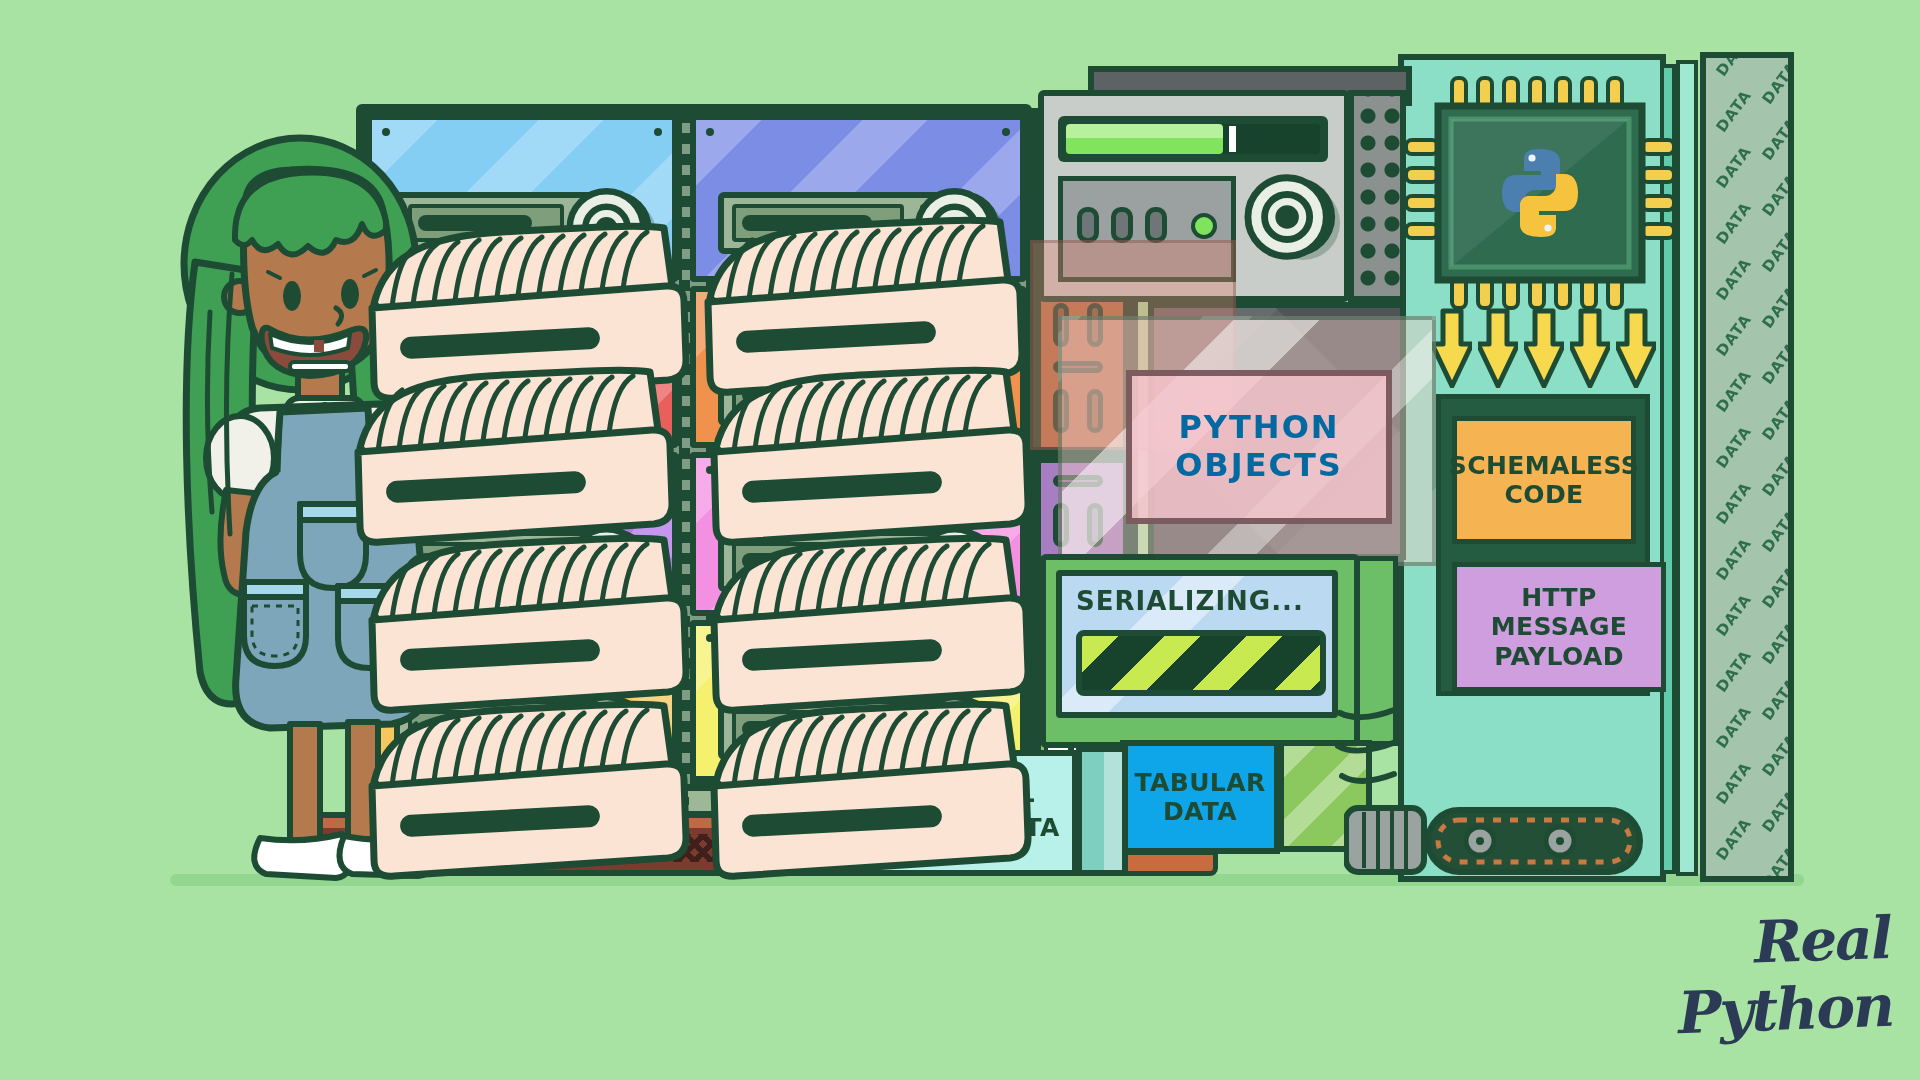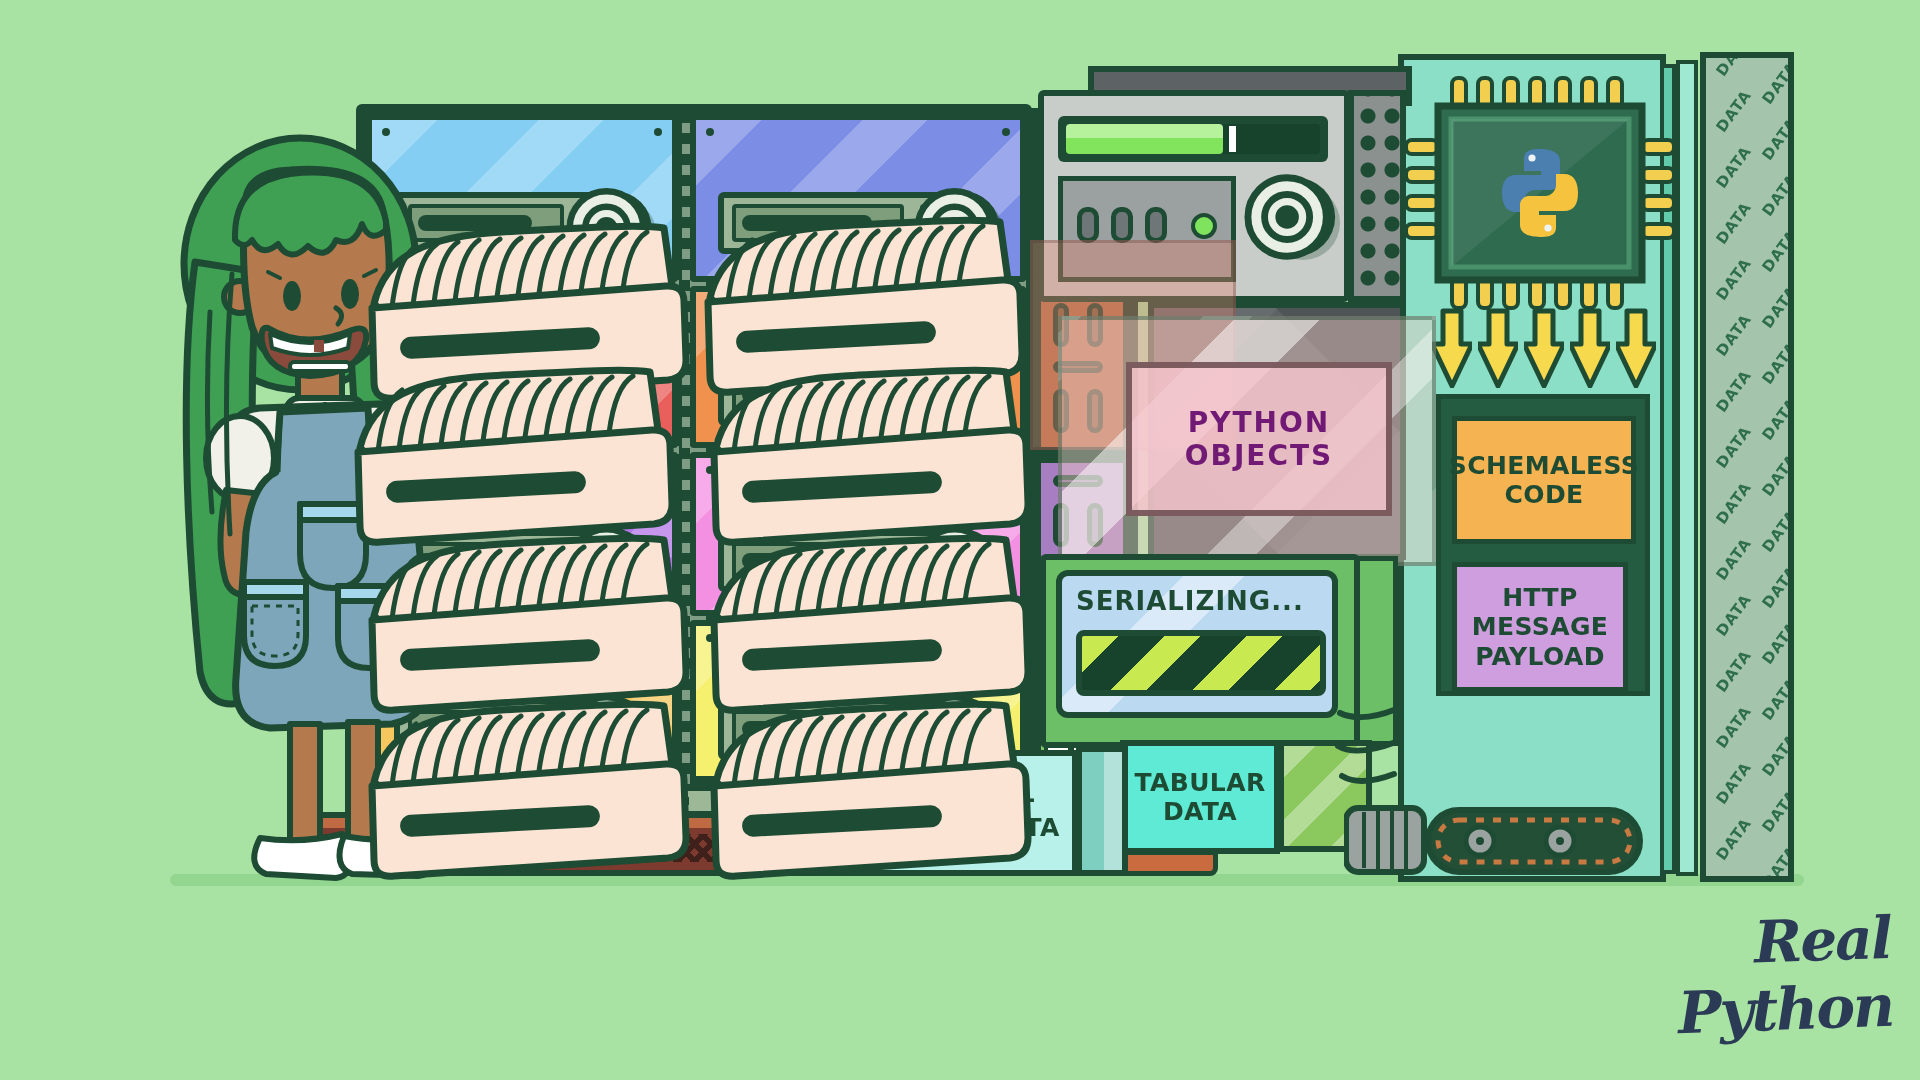--- a/index.html
+++ b/index.html
@@ -173,21 +173,21 @@
       <use href="#arr" x="46" y="0" width="40" height="80"></use>
     <use href="#arr" x="92" y="0" width="40" height="80"></use>
       <use href="#arr" x="138" y="0" width="40" height="80"></use>
     <use href="#arr" x="184" y="0" width="40" height="80"></use>
   </svg>
 
   <div class="abs" style="left:1436px;top:394px;width:214px;height:302px;background:#235c40;border:5px solid #1d4b33"></div>
   <div class="panel sheen label-box" style="left:1452px;top:416px;width:184px;height:128px;background:#f6b351;border-width:5px">
     <span>SCHEMALESS CODE</span>
   </div>
-  <div class="panel sheen label-box" style="left:1452px;top:562px;width:176px;height:130px;background:#cf9ede;border-width:5px">
+  <div class="panel sheen label-box" style="left:1452px;top:562px;width:214px;height:130px;background:#cf9ede;border-width:5px">
     <span>HTTP MESSAGE PAYLOAD</span>
   </div>
 
   <div class="abs" style="left:1026px;top:108px;width:112px;height:680px;background:#1d4b33"></div>
   <div class="module" style="left:1036px;top:120px;width:92px;height:158px;background:#7287dd">
     <div class="pill" style="left:16px;top:14px;width:50px;height:12px"></div>
     <div class="pill" style="left:16px;top:44px;width:50px;height:12px"></div>
     <div class="pill" style="left:16px;top:74px;width:50px;height:12px"></div>
     <div class="pill" style="left:16px;top:104px;width:50px;height:12px"></div>
   </div>
@@ -339,39 +339,39 @@
     <div class="abs" style="left:14px;top:16px;right:14px;bottom:8px;
          background:repeating-linear-gradient(45deg,#40201a 0 6px,transparent 6px 12px),
                     repeating-linear-gradient(-45deg,#40201a 0 6px,transparent 6px 12px)"></div>
   </div>
 
   <div class="glass" style="left:1030px;top:240px;width:206px;height:210px;background:rgba(223,128,112,.38);
               border:3px solid rgba(70,45,45,.25)"></div>
   <div class="glass" style="left:1058px;top:316px;width:378px;height:250px;background:rgba(240,205,198,.45);
               border:4px solid rgba(42,84,60,.45);
               background-image:linear-gradient(135deg,transparent 28%,rgba(255,255,255,.5) 28% 42%,transparent 42% 62%,rgba(255,255,255,.38) 62% 70%,transparent 70%)"></div>
-  <div class="glass label-box" style="left:1126px;top:362px;width:266px;height:154px;background:rgba(246,196,205,.82);
-              border:6px solid rgba(104,74,78,.85);font-size:28px;letter-spacing:2px;color:#701a75">
+  <div class="glass label-box" style="left:1126px;top:370px;width:266px;height:154px;background:rgba(246,196,205,.82);
+              border:6px solid rgba(104,74,78,.85);font-size:32px;letter-spacing:2px;color:#0369a1">
     <span style="width:210px">PYTHON OBJECTS</span>
   </div>
 
   <div class="panel" style="left:1352px;top:556px;width:46px;height:190px;background:#6cbf66;border-width:5px"></div>
   <div class="panel sheen" style="left:1040px;top:554px;width:320px;height:194px;background:#6cbf66;border-radius:6px"></div>
-  <div class="panel" style="left:1056px;top:570px;width:282px;height:148px;background:#bcd9f2;border-radius:12px;
+  <div class="panel" style="left:1056px;top:570px;width:282px;height:148px;background:#bcd9f2;border-radius:4px;
               background-image:linear-gradient(135deg,transparent 30%,rgba(255,255,255,.45) 30% 45%,transparent 45%)">
     <div class="abs" style="left:14px;top:10px;font:700 26px 'DejaVu Sans',sans-serif;letter-spacing:1px;color:#1d4b33">SERIALIZING...</div>
     <div class="abs progress-striped" style="left:14px;top:54px;width:250px;height:66px"></div>
   </div>
   <div class="abs" style="left:1044px;top:744px;width:142px;height:22px;border:4px solid #1d4b33;
               background:repeating-linear-gradient(90deg,#fff 0 20px,#1d4b33 20px 26px)"></div>
   <div class="panel" style="left:1094px;top:760px;width:88px;height:56px;background:#8fd2c6;border-width:5px"></div>
 
   <div class="panel" style="left:1278px;top:740px;width:94px;height:112px;background:#8bc95e;
               background-image:repeating-linear-gradient(135deg,rgba(255,255,255,.35) 0 22px,transparent 22px 52px)"></div>
-  <div class="panel sheen label-box" style="left:1120px;top:740px;width:160px;height:114px;background:#5eead4">
+  <div class="panel sheen label-box" style="left:1120px;top:740px;width:160px;height:114px;background:#0ea5e9">
     <span>TABULAR DATA</span>
   </div>
   <div class="panel" style="left:1120px;top:850px;width:98px;height:26px;background:#c96a3f;border-width:5px;border-radius:0 0 8px 8px"></div>
 
   <div class="panel" style="left:1076px;top:746px;width:52px;height:130px;background:#7fcfc0;
               background-image:linear-gradient(90deg,transparent 55%,rgba(255,255,255,.4) 55%)"></div>
   <div class="panel sheen label-box" style="left:862px;top:750px;width:216px;height:126px;background:#b7f1ea">
     <span>SCHEMA-BASED DATA</span>
   </div>
 

